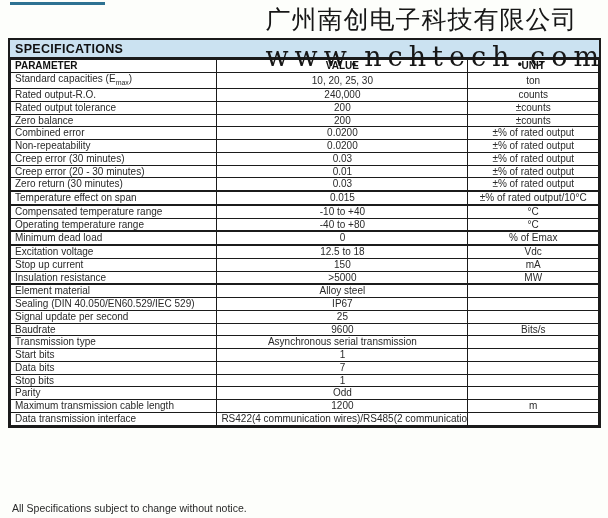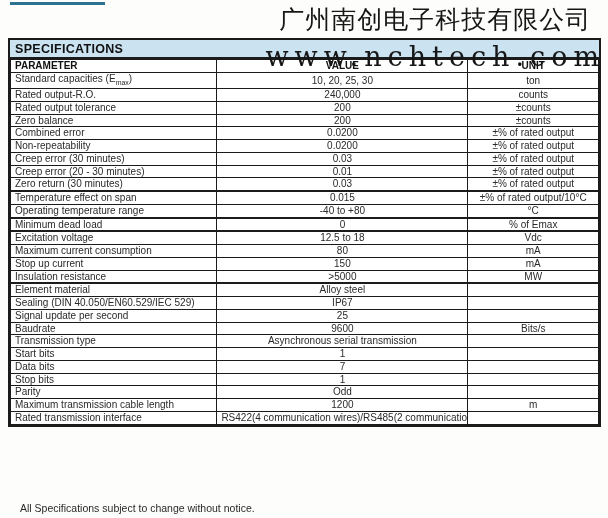--- a/index.html
+++ b/index.html
@@ -10,21 +10,21 @@
     position: relative;
     overflow: hidden;
     color: #2a2a2a;
   }
   .top-rule {
     position: absolute; left: 10px; top: 2px;
     width: 95px; height: 3px; background: #2e7292;
   }
   .watermark {
     position: absolute; top: 6px; right: 3px;
-    text-align: center; z-index: 5;
+    text-align: left; z-index: 5;
     color: #161616; pointer-events: none;
     font-family: "DejaVu Serif", "Liberation Serif", serif;
     white-space: nowrap;
   }
   .wm-cn { font-size: 25px; letter-spacing: 1px; line-height: 28px; }
   .wm-url { font-size: 27px; letter-spacing: 6px; line-height: 27px; margin-top: 9px; }
 
   .spec-wrap {
     position: absolute; left: 8px; top: 38px; width: 589px;
     border: 2px solid #1b1b1b;
@@ -60,21 +60,21 @@
   }
   table.spec th {
     font-size: 10px; font-weight: bold; color: #111;
     height: 11px;
   }
   th.left, td.param { text-align: left; }
   th.center, td.value, td.unit { text-align: center; }
   tr.group-start td { border-top-width: 2px; margin-left: 31px; }
   sub { font-size: 7px; }
   .footer-note {
-    position: absolute; left: 20px; top: 502px;
+    position: absolute; left: 12px; top: 502px;
     font-size: 10.5px; color: #2a2a2a;
   }
 </style>
 </head>
 <body>
 
 <div class="top-rule"></div>
 
 <div class="watermark">
   <div class="wm-cn">广州南创电子科技有限公司</div>
@@ -140,41 +140,41 @@
         <tr>
           <td class="param">Zero return (30 minutes)</td>
           <td class="value">0.03</td>
           <td class="unit">±% of rated output</td>
         </tr>
         <tr class="group-start">
           <td class="param">Temperature effect on span</td>
           <td class="value">0.015</td>
           <td class="unit">±% of rated output/10°C</td>
         </tr>
+        <tr class="group-start">
+          <td class="param">Compensated temperature range</td>
+          <td class="value">-10 to +40</td>
+          <td class="unit">°C</td>
+        </tr>
         <tr>
           <td class="param">Operating temperature range</td>
           <td class="value">-40 to +80</td>
           <td class="unit">°C</td>
         </tr>
         <tr class="group-start">
           <td class="param">Minimum dead load</td>
           <td class="value">0</td>
           <td class="unit">% of Emax</td>
         </tr>
         <tr class="group-start">
           <td class="param">Excitation voltage</td>
           <td class="value">12.5 to 18</td>
           <td class="unit">Vdc</td>
         </tr>
         <tr>
-          <td class="param">Maximum current consumption</td>
-          <td class="value">80</td>
-          <td class="unit">mA</td>
-        </tr>
-        <tr>
           <td class="param">Stop up current</td>
           <td class="value">150</td>
           <td class="unit">mA</td>
         </tr>
         <tr>
           <td class="param">Insulation resistance</td>
           <td class="value">&gt;5000</td>
           <td class="unit">MW</td>
         </tr>
         <tr class="group-start">
@@ -221,21 +221,21 @@
           <td class="param">Parity</td>
           <td class="value">Odd</td>
           <td class="unit"></td>
         </tr>
         <tr>
           <td class="param">Maximum transmission cable length</td>
           <td class="value">1200</td>
           <td class="unit">m</td>
         </tr>
         <tr>
-          <td class="param">Rated transmission interface</td>
+          <td class="param">Data transmission interface</td>
           <td class="value">RS422(4 communication wires)/RS485(2 communication</td>
           <td class="unit"></td>
         </tr>
       </tbody>
   </table>
 </div>
 
 <div class="footer-note">All Specifications subject to change without notice.</div>
 
 </body></html>

